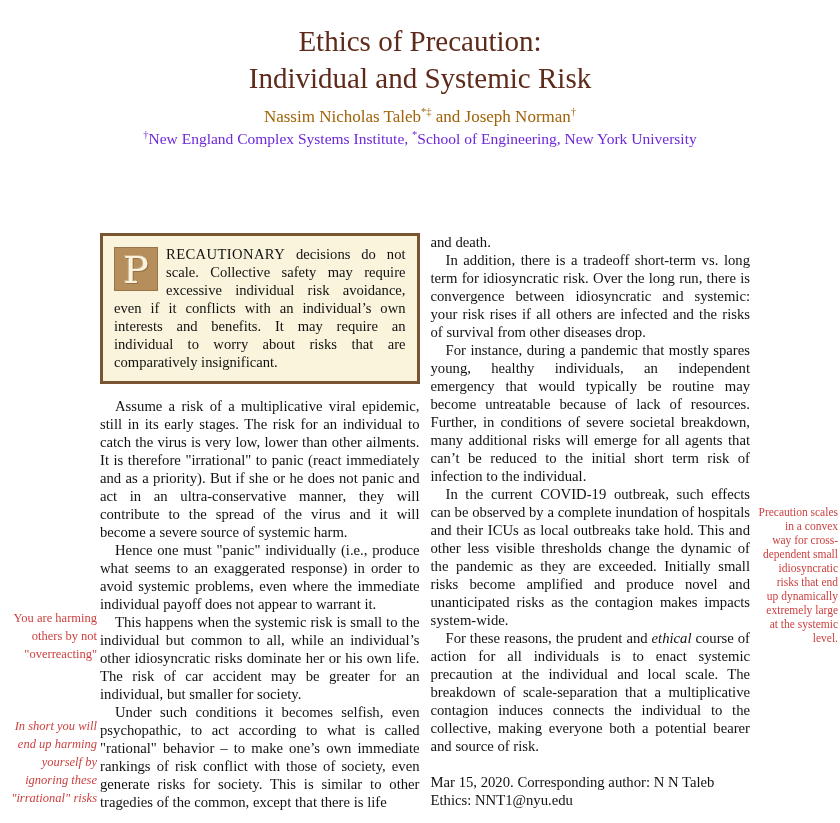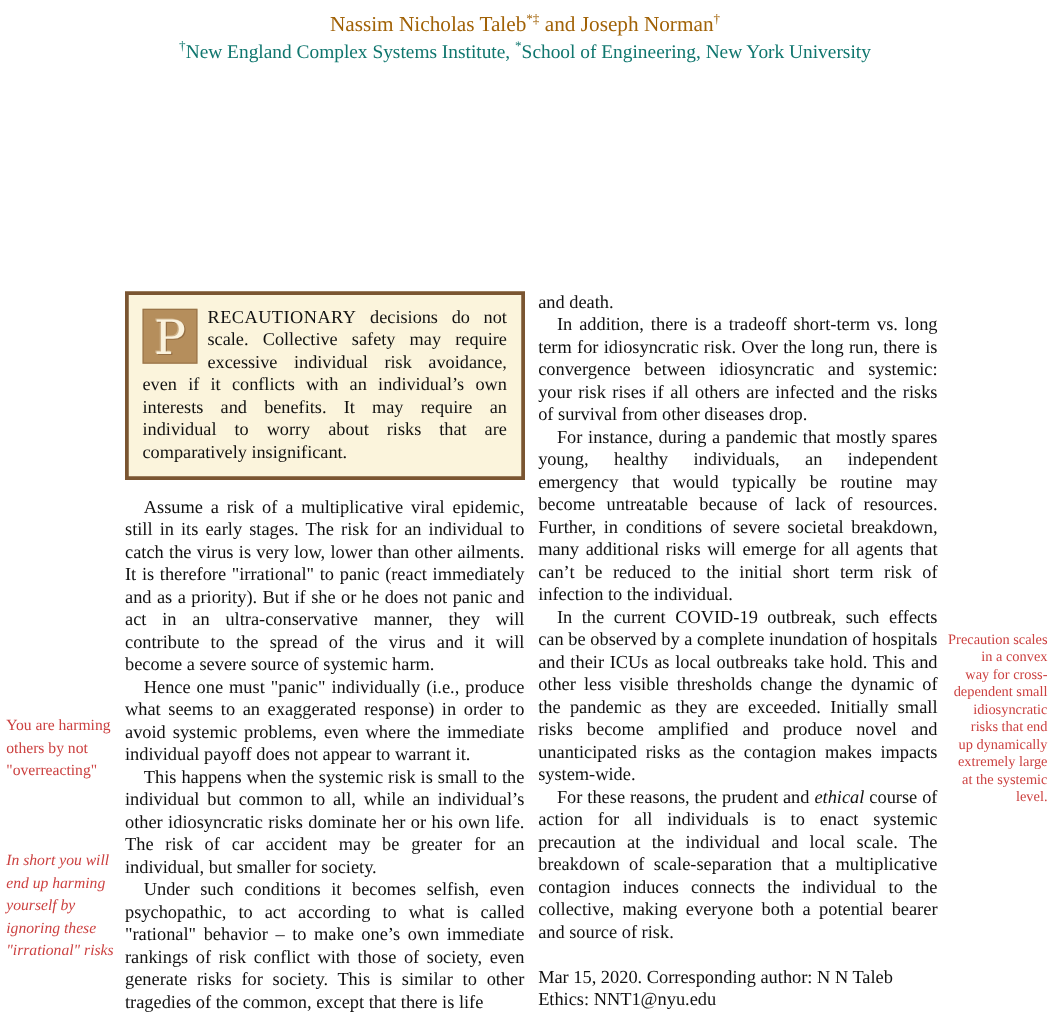--- a/index.html
+++ b/index.html
@@ -16,21 +16,21 @@
   
   .header { position: absolute; top: 0; left: 0; width: 840px; text-align: center; }
   .title {
     margin-top: 23px;
     font-size: 29px;
     line-height: 37px;
     font-weight: 400;
     color: var(--title-brown, #5e2a1a);
   }
   .authors { margin-top: 10px; font-size: 17px; line-height: 20px; color: #a16207; }
-  .affiliation { margin-top: 2px; font-size: 15.5px; line-height: 20px; color: #0f766e; }
+  .affiliation { margin-top: 2px; font-size: 15.5px; line-height: 20px; color: #6d28d9; }
   sup { font-size: 10.5px; line-height: 0; }
 
   
   .main {
     position: absolute;
     top: 233px; left: 100px;
     width: 650px;
     display: flex;
     gap: 11px;
   }
@@ -66,38 +66,42 @@
     border: 1px solid rgba(122,85,49,.45);
   }
   .lead-word { letter-spacing: .4px; }
 
   
   .margin-note {
     position: absolute;
     color: var(--note-red, #cc4140);
     white-space: pre-line;
   }
-  .note-left { left: 5px; width: 92px; font-size: 12.5px; line-height: 18px; }
+  .note-left { left: 5px; width: 92px; text-align: right; font-size: 12.5px; line-height: 18px; margin-top: 38px; }
   #note-overreacting { top: 571px; }
   #note-irrational   { top: 679px; font-style: italic; }
   #note-convex {
     top: 505px; left: 752px; width: 86px;
     text-align: right; font-size: 11.5px; line-height: 14px;
   }
 
   
   .footer { margin-top: 18px; text-align: left; }
   .footer p { text-indent: 0; }
 
   .italic { font-style: italic; }
 </style>
 </head>
 <body>
 
 <div class="header">
+  <div class="title">
+    <div>Ethics of Precaution:</div>
+    <div>Individual and Systemic Risk</div>
+  </div>
   <div class="authors"><span>Nassim Nicholas Taleb</span><sup>*‡</sup><span> and Joseph Norman</span><sup>†</sup></div>
   <div class="affiliation"><sup>†</sup><span>New England Complex Systems Institute, </span><sup>*</sup><span>School of Engineering, New York University</span></div>
 </div>
 
 <div class="main">
 
   <div class="col">
     <div class="abstract-box">
       <div class="abstract-text">
         <span class="drop-cap">P</span><span class="lead-word">RECAUTIONARY</span><span> decisions do not scale. Collective safety may require excessive individual risk avoidance, even if it conflicts with an individual’s own interests and benefits. It may require an individual to worry about risks that are comparatively insignificant.</span>

